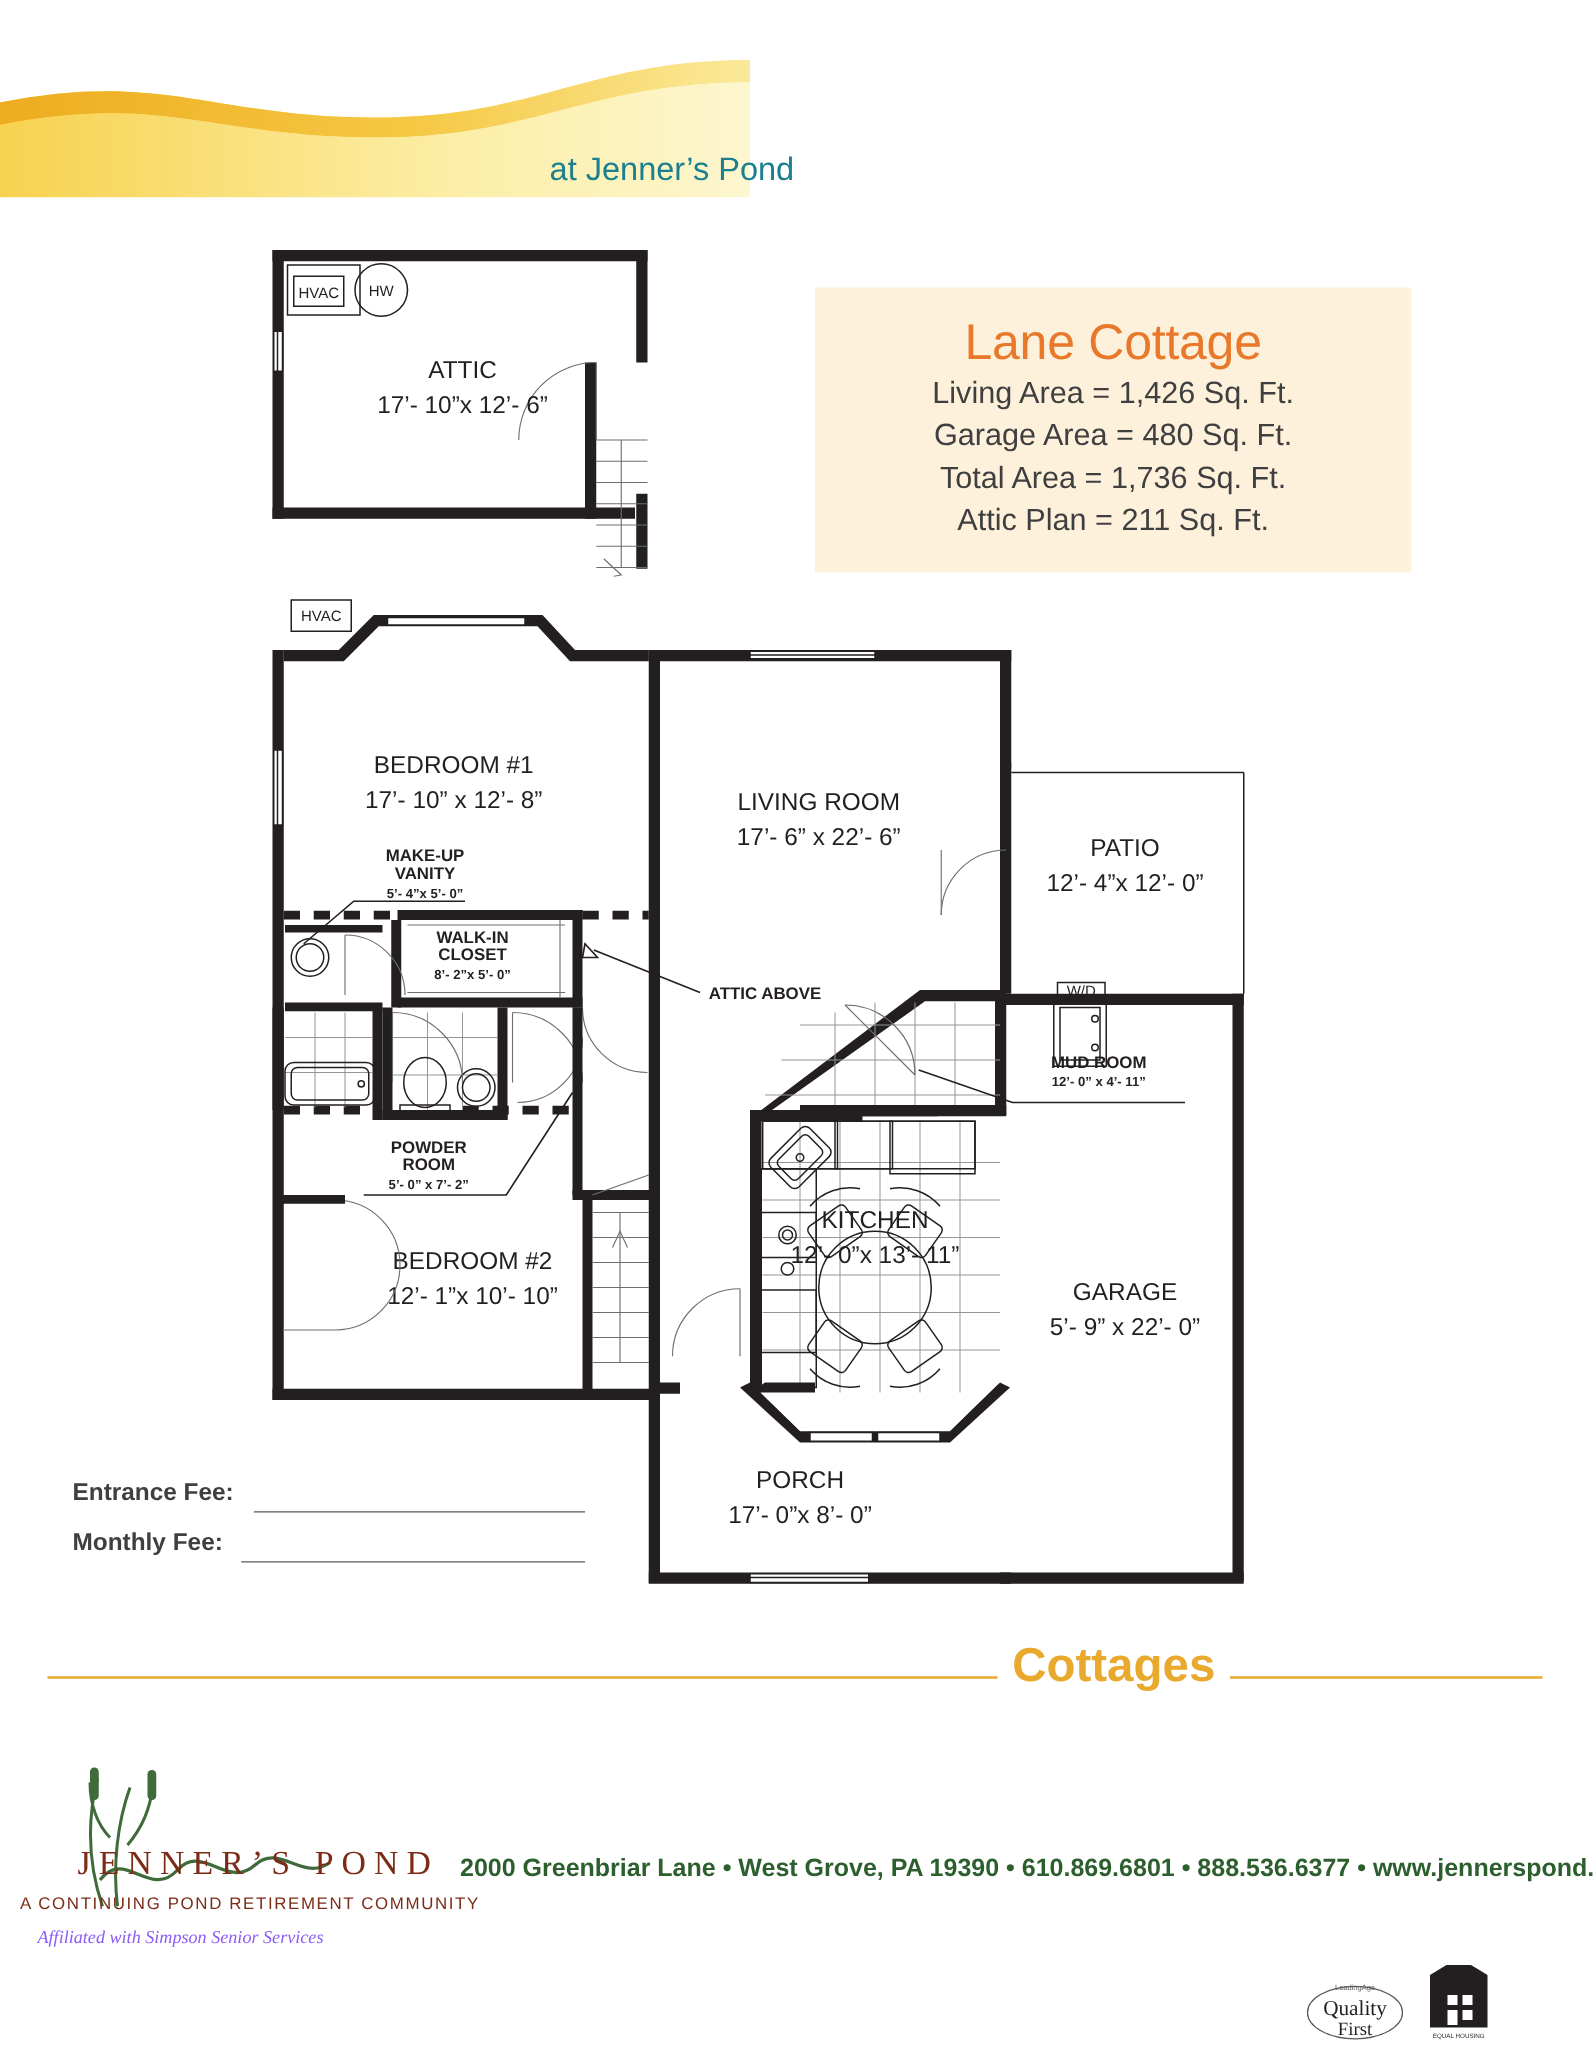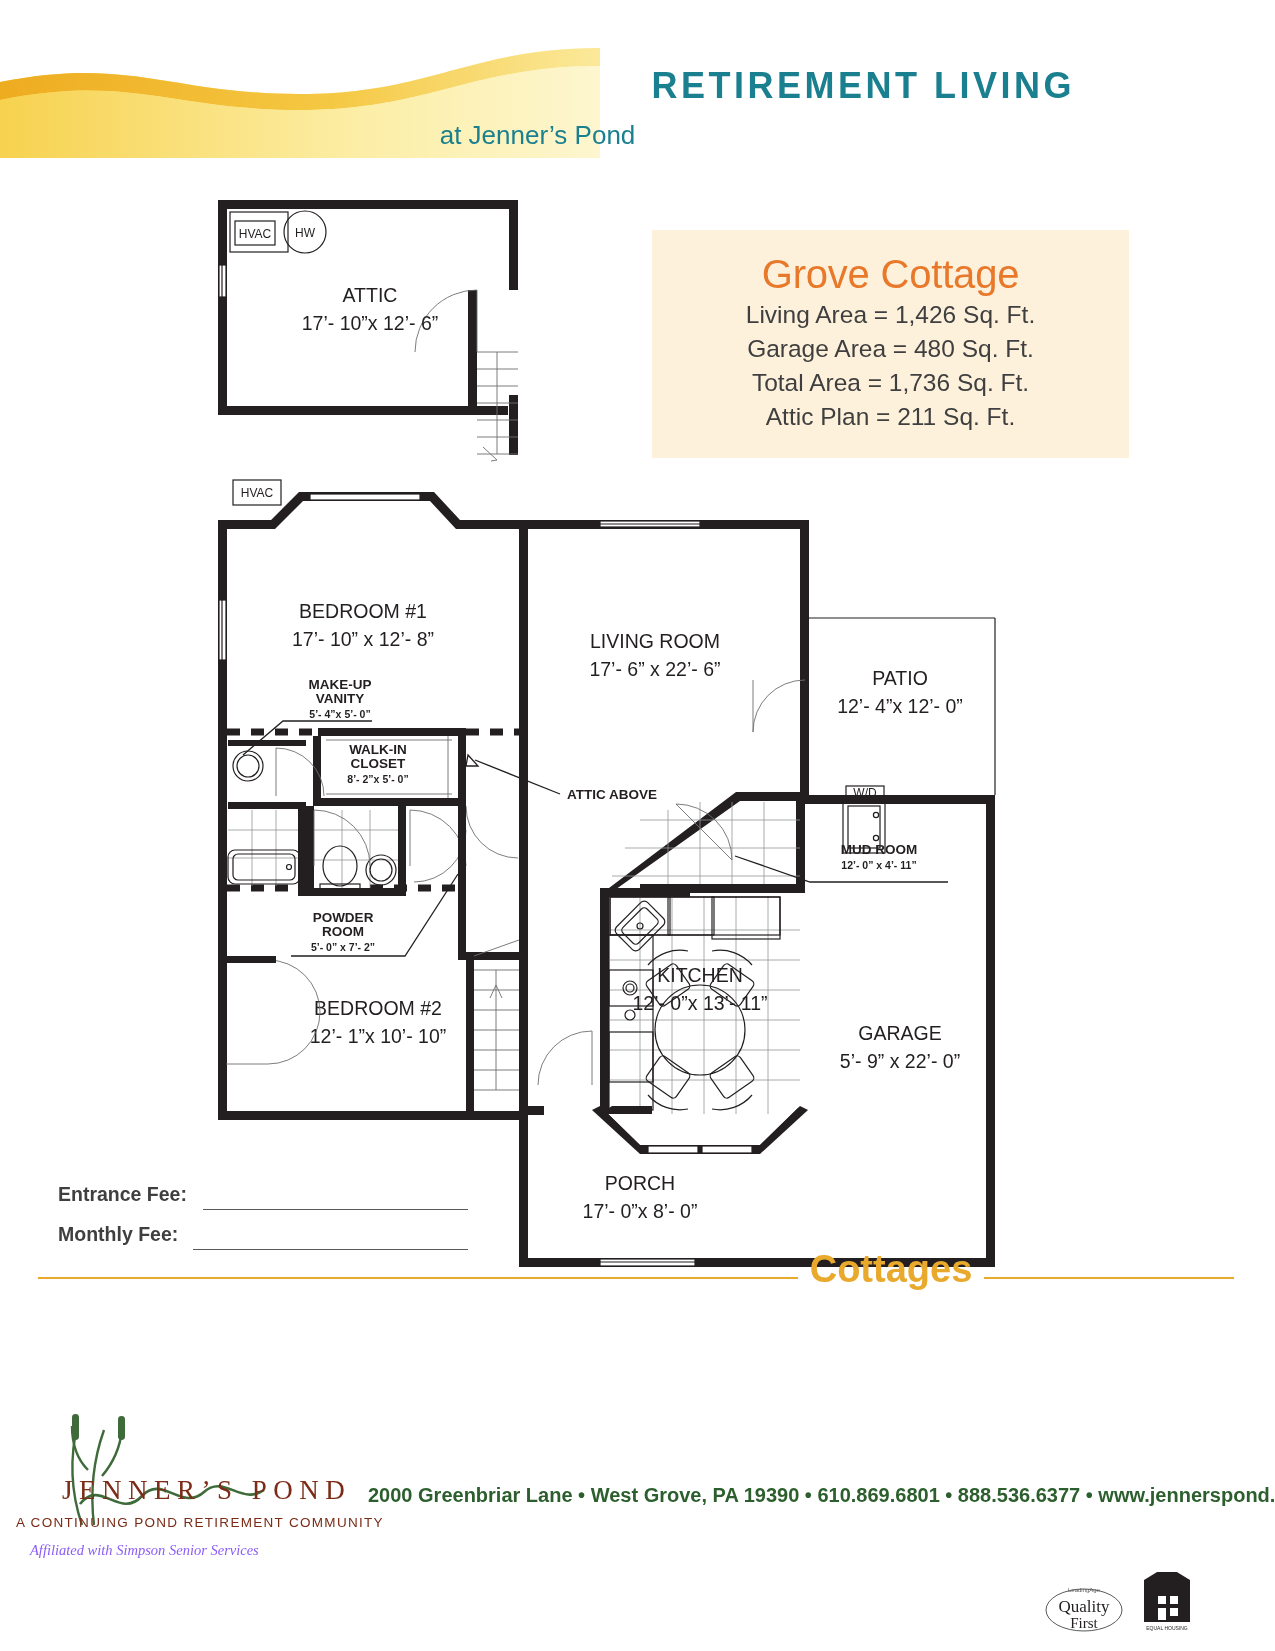--- a/index.html
+++ b/index.html
@@ -24,21 +24,21 @@
   
   .plan{position:absolute;left:0;top:170px;width:1060px;height:1110px;}
 
   
   .fees{position:absolute;left:58px;top:1178px;width:430px;}
   .fee-row{position:relative;height:40px;font-size:19.5px;font-weight:bold;color:#3f3f3f;}
   .fee-label{position:absolute;left:0;top:5px;white-space:nowrap;}
   .fee-line{position:absolute;bottom:8px;height:1px;background:#58595b;}
 
   
-  .cot-wrap{position:absolute;left:0;top:1248px;width:1275px;height:60px;}
+  .cot-wrap{position:absolute;left:0;top:1312px;width:1275px;height:60px;}
   .cot-rule-l{position:absolute;left:38px;top:29px;width:760px;height:2px;background:#e8a92c;}
   .cot-rule-r{position:absolute;left:984px;top:29px;width:250px;height:2px;background:#e8a92c;}
   .cot-text{position:absolute;left:800px;top:0px;width:182px;text-align:center;
             font-size:38px;color:#e8a92c;font-weight:bold;}
 
   
   .footer{position:absolute;left:0;top:1390px;width:1059px;height:261px;}
   .logo-area{position:absolute;left:42px;top:10px;width:380px;}
   .logo-name{position:absolute;left:62px;top:85px;font-size:27px;letter-spacing:6.5px;
              color:#7b2b16;font-family:"Liberation Serif","DejaVu Serif",serif;}
@@ -68,26 +68,25 @@
           <stop offset="1" stop-color="#fdf6cf"></stop>
         </linearGradient>
       </defs>
       <path d="M0,0 H600 V110 H0 Z" fill="url(#gB)"></path>
       <path d="M0,0 H600 C470,0 430,46 300,46 C170,46 130,8 0,34 Z" fill="#ffffff"></path>
       <path d="M0,34 C130,8 170,46 300,46 C430,46 470,0 600,0 L600,18
                C470,18 430,62 300,62 C170,62 130,26 0,52 Z" fill="url(#gA)"></path>
       <path d="M0,52 C130,26 170,62 300,62 C430,62 470,18 600,18 L600,110 H0 Z" fill="url(#gB)"></path>
     </svg>
   </div>
-  <div class="hdr-title">RETIREMENT LIVING</div>
   <div class="hdr-sub">at Jenner’s Pond</div>
 </div>
 
 <div class="infobox">
-  <div class="ib-title">Grove Cottage</div>
+  <div class="ib-title">Lane Cottage</div>
   <div class="ib-line">Living Area = 1,426 Sq. Ft.</div>
   <div class="ib-line">Garage Area = 480 Sq. Ft.</div>
   <div class="ib-line">Total Area = 1,736 Sq. Ft.</div>
   <div class="ib-line">Attic Plan = 211 Sq. Ft.</div>
 </div>
 
 <div class="plan">
 <svg width="1060" height="1110" viewBox="0 0 1060 1110" xmlns="http://www.w3.org/2000/svg">
   <style>
     .w{fill:#231f20}

